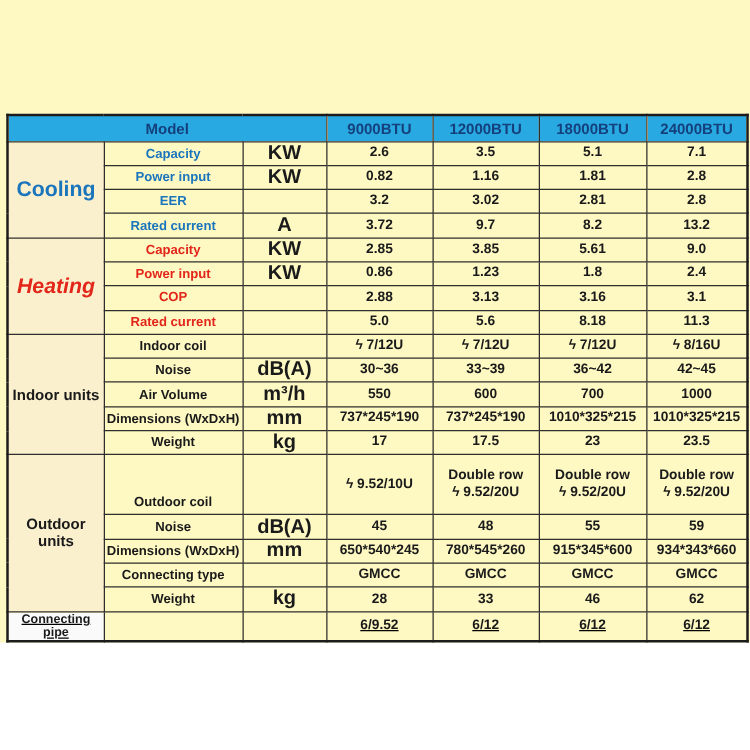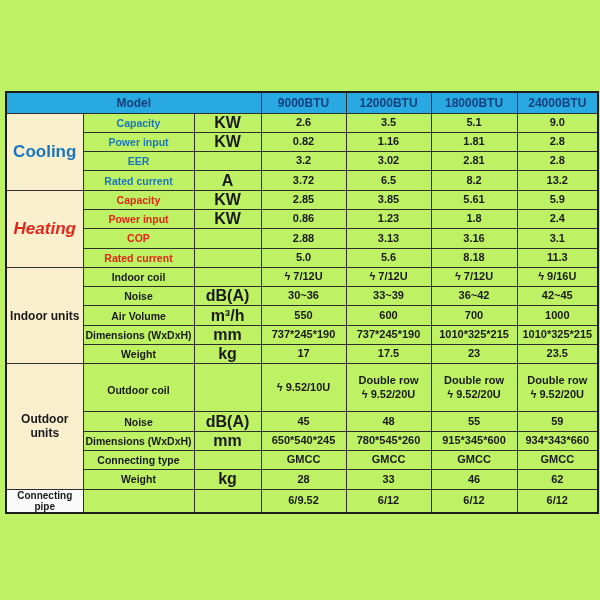--- a/index.html
+++ b/index.html
@@ -1,54 +1,54 @@
 <!DOCTYPE html>
 <html style="--header-bg: #29A9E1; --header-text: #14407D; --section-bg: #FAF0CE; --cooling-text: #1B75BC; --heating-text: #E2261A; --body-text: #1A1A1A; --grid-line: #2E2E2E; --grid-strong: #1C1C1C;"><head>
 <meta charset="utf-8">
 <style>
   html,body{margin:0;padding:0;}
   body{
     width:600px;height:600px;background:#ffffff;
     font-family:"Liberation Sans", sans-serif;
     position:relative;overflow:hidden;
   }
-  .page{position:relative;width:600px;height:600px;background:#bef264;}
+  .page{position:relative;width:600px;height:514px;background:#fef9c3;}
   table.spec{
     position:absolute;left:5px;top:91px;width:592px;
     border-collapse:collapse;table-layout:fixed;
     border:2px solid var(--grid-strong,#1c1c1c);
   }
   td{
     border:1px solid var(--grid-line,#2e2e2e);
     text-align:center;vertical-align:middle;
     padding:0;overflow:hidden;
     color:var(--body-text,#1a1a1a);
   }
   tr.hdr{height:21px;}
   tr.r{height:19.3px;}
   tr.tall{height:48px;}
-  tr.pipe{height:19px;}
+  tr.pipe{height:19px;text-decoration:underline;}
   tr.hdr td{
     background:var(--header-bg,#29A9E1);
     color:var(--header-text,#14407D);
     font-weight:bold;font-size:12px;
   }
   td.section{
     background:var(--section-bg,#FAF0CE);
     font-weight:bold;font-size:12px;margin-left:39px;
   }
   td.section.big{font-size:17px;}
   td.section.cooling{color:var(--cooling-text,#1B75BC);}
   td.section.heating{color:var(--heating-text,#E2261A);font-style:italic;}
   td.rlabel{font-size:10.5px;font-weight:bold;margin-top:48px;}
   tr.cool td.rlabel{color:var(--cooling-text,#1B75BC);}
   tr.heat td.rlabel{color:var(--heating-text,#E2261A);}
   td.unit{font-size:16px;font-weight:bold;}
   td.val{font-size:11px;font-weight:bold;white-space:pre-line;line-height:1.25;}
-  td.coil-label{vertical-align:bottom;padding-bottom:15px;}
+  td.coil-label{vertical-align:bottom;padding-bottom:3px;}
   td.pipe-label{font-size:10px;font-weight:bold;background:#fafafa;}
 </style>
 </head>
 <body>
 
 <div class="page">
   <table class="spec">
     <colgroup>
       <col style="width:77px">
         <col style="width:111px">
@@ -68,21 +68,21 @@
       <td>24000BTU</td>
     </tr>
 
     <tr class="r cool">
       <td class="section big cooling" rowspan="4">Cooling</td>
       <td class="rlabel">Capacity</td>
       <td class="unit">KW</td>
       <td class="val">2.6</td>
       <td class="val">3.5</td>
       <td class="val">5.1</td>
-      <td class="val">9.0</td>
+      <td class="val">7.1</td>
     </tr>
     <tr class="r cool">
       <td class="rlabel">Power input</td>
       <td class="unit">KW</td>
       <td class="val">0.82</td>
       <td class="val">1.16</td>
       <td class="val">1.81</td>
       <td class="val">2.8</td>
     </tr>
     <tr class="r cool">
@@ -90,33 +90,33 @@
       <td class="unit"></td>
       <td class="val">3.2</td>
       <td class="val">3.02</td>
       <td class="val">2.81</td>
       <td class="val">2.8</td>
     </tr>
     <tr class="r cool">
       <td class="rlabel">Rated current</td>
       <td class="unit">A</td>
       <td class="val">3.72</td>
-      <td class="val">6.5</td>
+      <td class="val">9.7</td>
       <td class="val">8.2</td>
       <td class="val">13.2</td>
     </tr>
 
     <tr class="r heat">
       <td class="section big heating" rowspan="4">Heating</td>
       <td class="rlabel">Capacity</td>
       <td class="unit">KW</td>
       <td class="val">2.85</td>
       <td class="val">3.85</td>
       <td class="val">5.61</td>
-      <td class="val">5.9</td>
+      <td class="val">9.0</td>
     </tr>
     <tr class="r heat">
       <td class="rlabel">Power input</td>
       <td class="unit">KW</td>
       <td class="val">0.86</td>
       <td class="val">1.23</td>
       <td class="val">1.8</td>
       <td class="val">2.4</td>
     </tr>
     <tr class="r heat">
@@ -136,21 +136,21 @@
       <td class="val">11.3</td>
     </tr>
 
     <tr class="r">
       <td class="section" rowspan="5">Indoor units</td>
       <td class="rlabel">Indoor coil</td>
       <td class="unit"></td>
       <td class="val">ϟ 7/12U</td>
       <td class="val">ϟ 7/12U</td>
       <td class="val">ϟ 7/12U</td>
-      <td class="val">ϟ 9/16U</td>
+      <td class="val">ϟ 8/16U</td>
     </tr>
     <tr class="r">
       <td class="rlabel">Noise</td>
       <td class="unit">dB(A)</td>
       <td class="val">30~36</td>
       <td class="val">33~39</td>
       <td class="val">36~42</td>
       <td class="val">42~45</td>
     </tr>
     <tr class="r">

